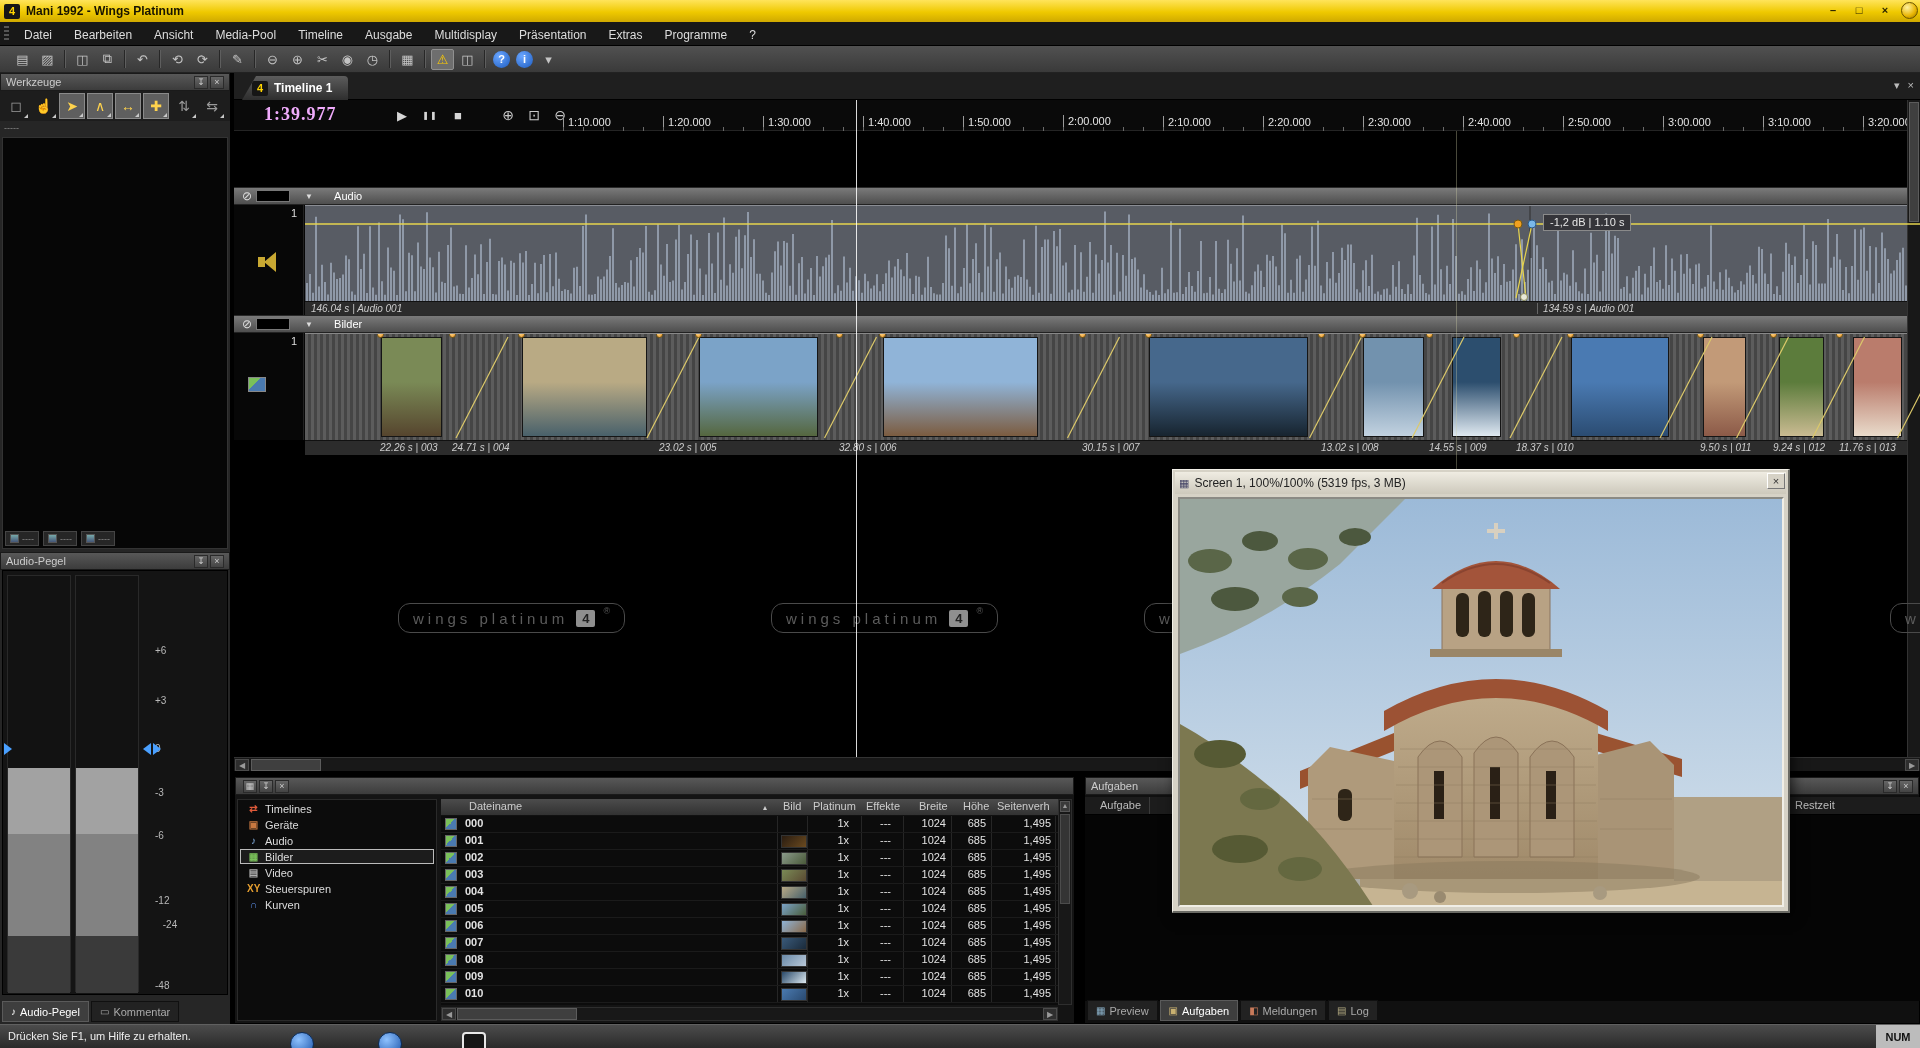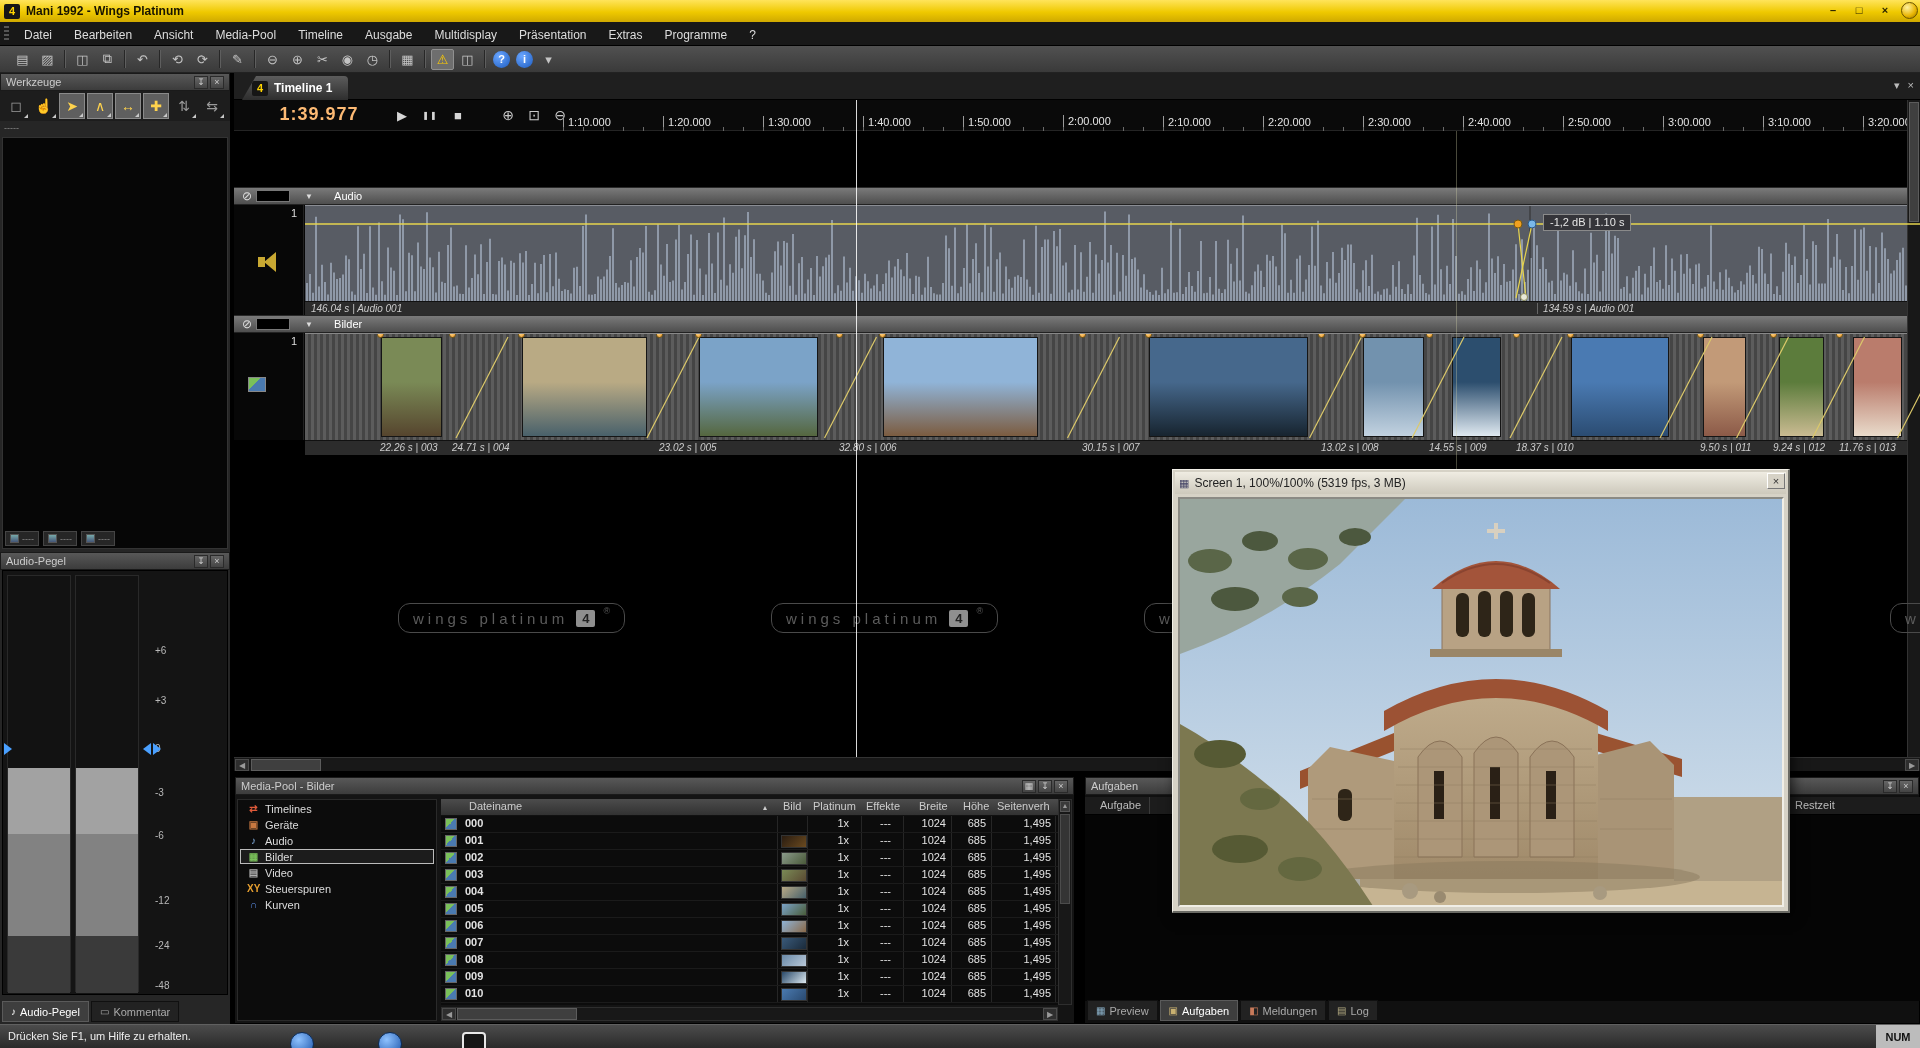--- a/index.html
+++ b/index.html
@@ -74,22 +74,22 @@
   
   #main { position:absolute; left:234px; top:73px; width:1686px; height:951px; background:#000; }
   #tabbar { position:absolute; left:0; top:0; width:1686px; height:27px; background:#1f1f1f;
     border-bottom:1px solid #000; }
   #tl-tab { position:absolute; left:8px; top:3px; height:24px; display:flex; align-items:center; gap:6px;
     background:linear-gradient(#5c5c5c,#2e2e2e); color:#fff; font-size:12px; font-weight:bold;
     padding:0 16px 0 10px; border-radius:4px 4px 0 0; clip-path:polygon(14px 0,100% 0,100% 100%,0 100%); }
   #tabbar-icons { position:absolute; right:6px; top:6px; display:flex; gap:8px; color:#bbb; font-size:11px; }
   #transport { position:absolute; left:0; top:27px; width:1686px; height:31px; background:#0a0a0a;
     border-bottom:1px solid #242424; }
-  #timecode { position:absolute; left:30px; top:4px; width:110px; text-align:center; color:#fdba74;
-    font-size:18px; font-weight:bold; letter-spacing:1px; }
+  #timecode { position:absolute; left:30px; top:4px; width:110px; text-align:left; color:#f0abfc;
+    font-size:18px; font-weight:bold; letter-spacing:1px;font-family:Liberation Serif, serif; }
   #transport-btns { position:absolute; left:155px; top:4px; display:flex; align-items:center; gap:2px; }
   .trbtn { width:26px; height:22px; display:flex; align-items:center; justify-content:center;
     color:#d6d6d6; font-size:13px; }
   .trbtn.sm { font-size:8px; letter-spacing:1px; }
   #zoom-btns { position:absolute; left:262px; top:4px; display:flex; gap:2px; }
   .zbtn { width:24px; height:22px; display:flex; align-items:center; justify-content:center; color:#c8c8c8; font-size:14px; }
   .rlabel { position:absolute; bottom:3px; color:#e4e4e4; font-size:11px; border-left:1px solid #9a9a9a; padding-left:4px; }
   .rtick { position:absolute; bottom:0; width:1px; height:4px; background:#6a6a6a; }
 
   .track-header { position:absolute; left:0; width:1686px; height:18px;
@@ -294,21 +294,21 @@
       <div class="meter-seg" style="top:258px;height:102px;background:#828282"></div>
       <div class="meter-seg" style="top:360px;height:57px;background:#3a3a3a"></div>
     </div>
     <div id="meter-scale">
         <span class="scale-label" style="top: 74px;">+6</span>
         <span class="scale-label" style="top: 124px;">+3</span>
         <span class="scale-label" style="top: 172px;">0</span>
         <span class="scale-label" style="top: 216px;">-3</span>
         <span class="scale-label" style="top: 259px;">-6</span>
         <span class="scale-label" style="top: 324px;">-12</span>
-        <span class="scale-label" style="top: 369px;">-24</span>
+        <span class="scale-label" style="top: 348px; text-align: center;">-24</span>
         <span class="scale-label" style="top: 409px;">-48</span>
       </div>
     <div class="btri" style="left:1px;top:172px;border-top:6px solid transparent;border-bottom:6px solid transparent;border-left:8px solid #4aa0ff"></div>
     <div class="btri" style="left:140px;top:172px;border-top:6px solid transparent;border-bottom:6px solid transparent;border-right:8px solid #4aa0ff"></div>
     <div class="btri" style="left:150px;top:172px;border-top:6px solid transparent;border-bottom:6px solid transparent;border-left:8px solid #4aa0ff"></div>
   </div>
   <div id="left-tabs">
       <span class="ltab active" style="color: rgb(255, 255, 255);">
         <span class="ic">♪</span>
         <span>Audio-Pegel</span>
@@ -564,21 +564,20 @@
     <span class="sc-arrow" style="left:1px">◀</span>
     <span class="sc-thumb" style="left:17px;width:70px"></span>
     <span class="sc-arrow" style="right:1px">▶</span>
   </div>
   <div id="v-scroll">
     <div style="position:absolute;left:1px;top:2px;width:10px;height:120px;background:#3f3f3f;border:1px solid #5c5c5c"></div>
   </div>
 
   <div id="media-pool">
     <div class="panel-header">
-      <span class="ph-title">Media-Pool - Bilder</span>
       <span id="mp-header-icons" style="display:flex">
           <span class="ph-ic">▦</span>
           <span class="ph-ic">↧</span>
           <span class="ph-ic">×</span>
         </span>
     </div>
     <div id="mp-tree">
         <div class="tree-item">
           <span class="tree-ic" style="color: rgb(224, 90, 58);">⇄</span>
           <span>Timelines</span>

